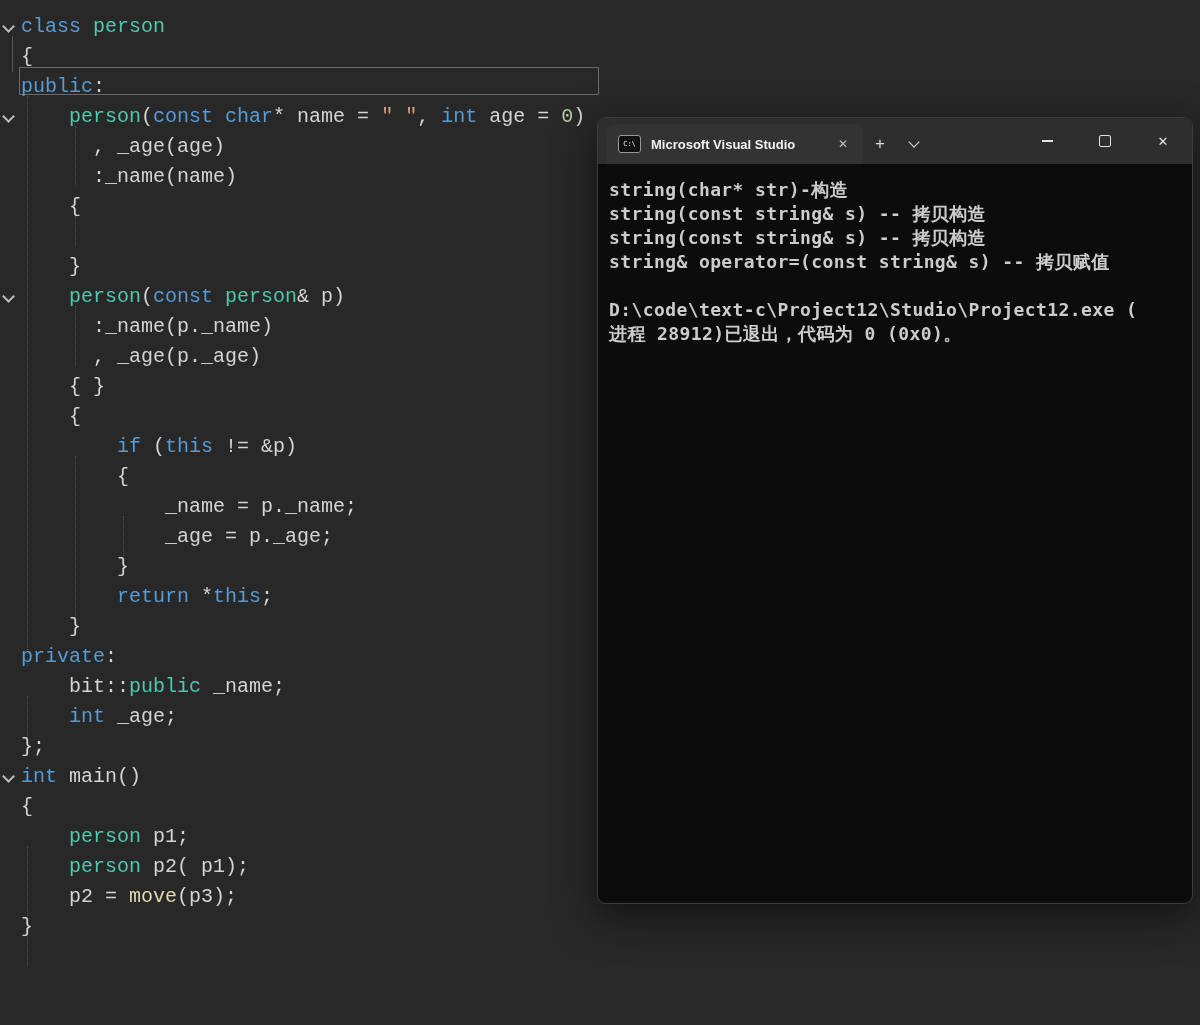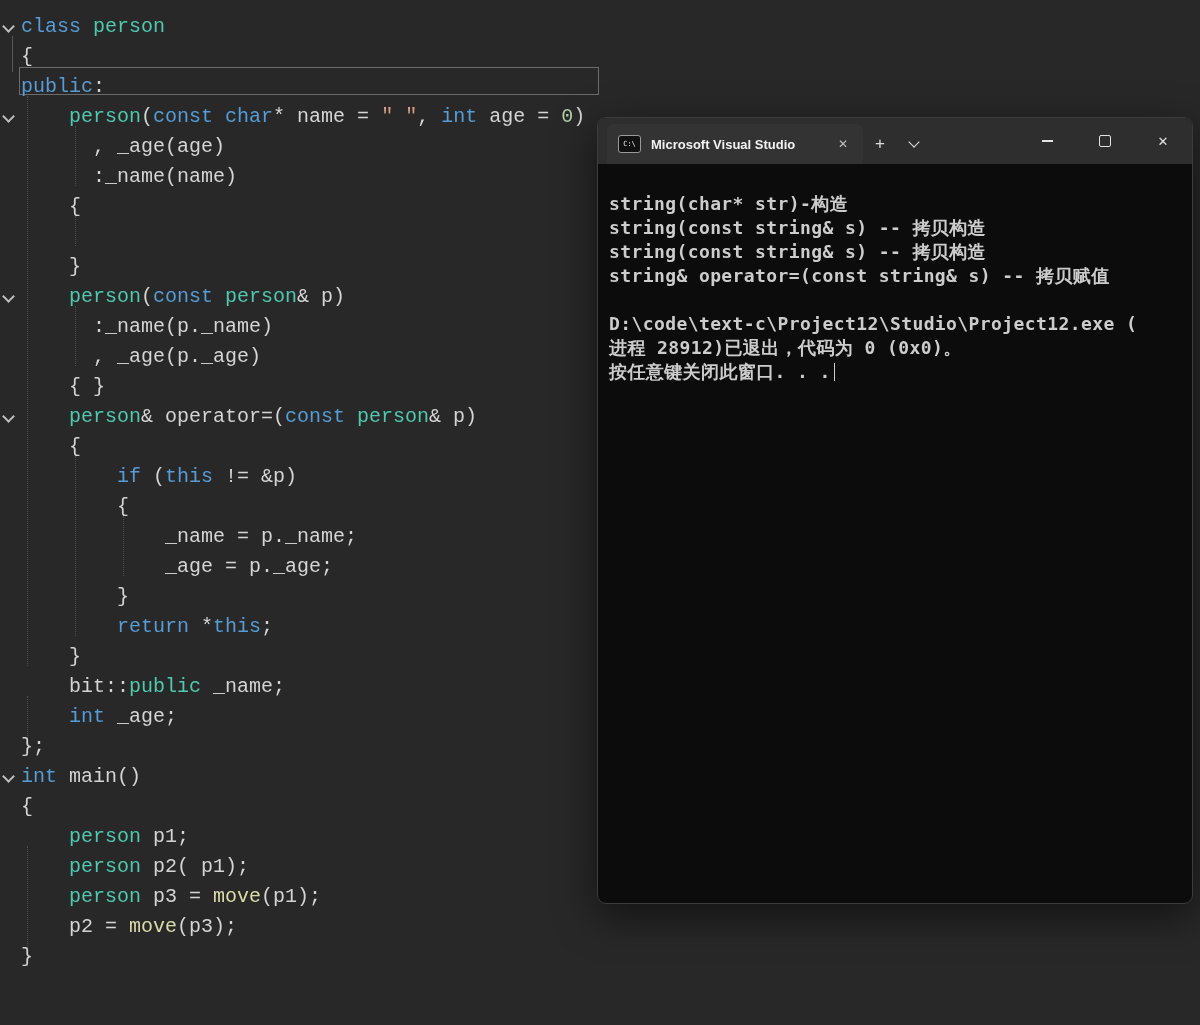--- a/index.html
+++ b/index.html
@@ -76,21 +76,21 @@
   }
   .spacer{flex:1;}
   .win-btn{
     width:58px;display:flex;align-items:center;justify-content:center;color:#e2e2e2;
   }
   .min-glyph{width:11px;height:2px;background:#e2e2e2;}
   .max-glyph{width:10px;height:10px;border:1.4px solid #e2e2e2;border-radius:2px;}
   .close-glyph{font-size:13px;}
 
   .term-body{
-    padding:28px 11px;
+    padding:14px 11px;
     font-family:"DejaVu Sans Mono",monospace;
     font-size:18px;line-height:24px;letter-spacing:0.4px;
     font-weight:700;color:#cccccc;
   }
   .term-line{white-space:pre;min-height:24px;}
   .cursor{
     display:inline-block;width:1.5px;height:18px;background:#cccccc;
     vertical-align:-3px;margin-left:3px;
   }
 </style>
@@ -118,37 +118,36 @@
       <div class="code-line"><span class="chev"></span><span class="d">    </span><span class="t">person</span><span class="d">(</span><span class="k">const</span><span class="d"> </span><span class="k">char</span><span class="d">* name = </span><span class="s">" "</span><span class="d">, </span><span class="k">int</span><span class="d"> age = </span><span class="n">0</span><span class="d">)</span></div>
       <div class="code-line"><span class="d">      , _age(age)</span></div>
       <div class="code-line"><span class="d">      :_name(name)</span></div>
       <div class="code-line"><span class="d">    {</span></div>
       <div class="code-line"><span class="d"></span></div>
       <div class="code-line"><span class="d">    }</span></div>
       <div class="code-line"><span class="chev"></span><span class="d">    </span><span class="t">person</span><span class="d">(</span><span class="k">const</span><span class="d"> </span><span class="t">person</span><span class="d">&amp; p)</span></div>
       <div class="code-line"><span class="d">      :_name(p._name)</span></div>
       <div class="code-line"><span class="d">      , _age(p._age)</span></div>
       <div class="code-line"><span class="d">    { }</span></div>
-      <div class="code-line"><span class="chev"></span><span class="d">    </span><span class="t">person</span><span class="d">&amp; operator=(</span><span class="k">const</span><span class="d"> </span><span class="t">person</span><span class="d">&amp; p)</span></div>
       <div class="code-line"><span class="d">    {</span></div>
       <div class="code-line"><span class="d">        </span><span class="k">if</span><span class="d"> (</span><span class="k">this</span><span class="d"> != &amp;p)</span></div>
       <div class="code-line"><span class="d">        {</span></div>
       <div class="code-line"><span class="d">            _name = p._name;</span></div>
       <div class="code-line"><span class="d">            _age = p._age;</span></div>
       <div class="code-line"><span class="d">        }</span></div>
       <div class="code-line"><span class="d">        </span><span class="k">return</span><span class="d"> *</span><span class="k">this</span><span class="d">;</span></div>
       <div class="code-line"><span class="d">    }</span></div>
+      <div class="code-line"><span class="k">private</span><span class="d">:</span></div>
       <div class="code-line"><span class="d">    bit::</span><span class="t">public</span><span class="d"> _name;</span></div>
       <div class="code-line"><span class="d">    </span><span class="k">int</span><span class="d"> _age;</span></div>
       <div class="code-line"><span class="d">};</span></div>
       <div class="code-line"><span class="chev"></span><span class="k">int</span><span class="d"> main()</span></div>
       <div class="code-line"><span class="d">{</span></div>
       <div class="code-line"><span class="d">    </span><span class="t">person</span><span class="d"> p1;</span></div>
       <div class="code-line"><span class="d">    </span><span class="t">person</span><span class="d"> p2( p1);</span></div>
-      <div class="code-line"><span class="d">    </span><span class="t">person</span><span class="d"> p3 = </span><span class="f">move</span><span class="d">(p1);</span></div>
       <div class="code-line"><span class="d">    p2 = </span><span class="f">move</span><span class="d">(p3);</span></div>
       <div class="code-line"><span class="d">}</span></div>
     </div>
 </div>
 
 <div class="terminal">
   <div class="titlebar">
     <div class="tab">
       <span class="term-icon">C:\</span>
       <span class="tab-title">Microsoft Visual Studio</span>
@@ -172,15 +171,14 @@
     </div>
   </div>
   <div class="term-body" id="term-body">
       <div class="term-line">string(char* str)-构造</div>
       <div class="term-line">string(const string&amp; s) -- 拷贝构造</div>
       <div class="term-line">string(const string&amp; s) -- 拷贝构造</div>
       <div class="term-line">string&amp; operator=(const string&amp; s) -- 拷贝赋值</div>
       <div class="term-line"></div>
       <div class="term-line">D:\code\text-c\Project12\Studio\Project12.exe (</div>
       <div class="term-line">进程 28912)已退出，代码为 0 (0x0)。</div>
-      <div class="term-line">按任意键关闭此窗口. . .<span class="cursor"></span></div>
     </div>
 </div>
 
 </body></html>

